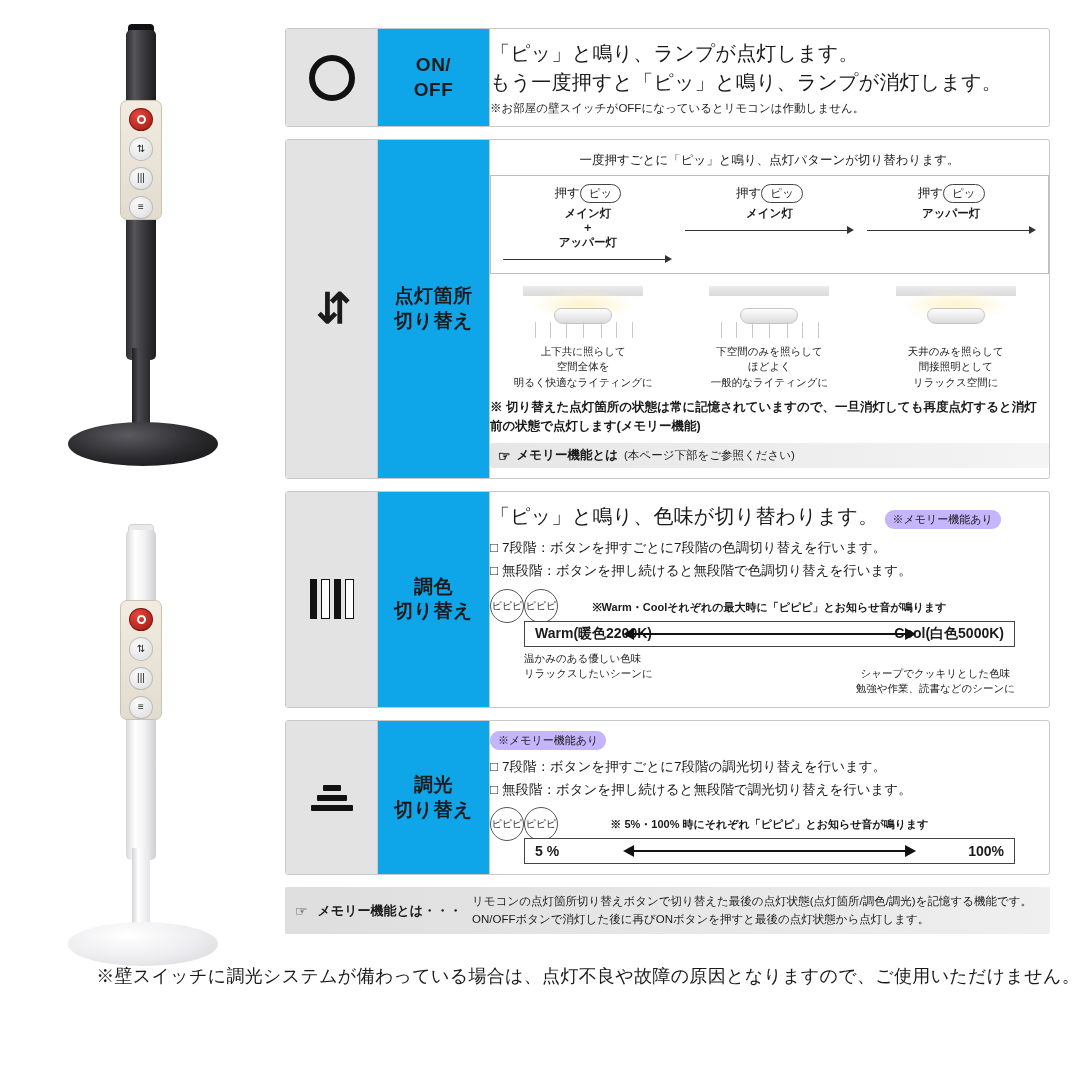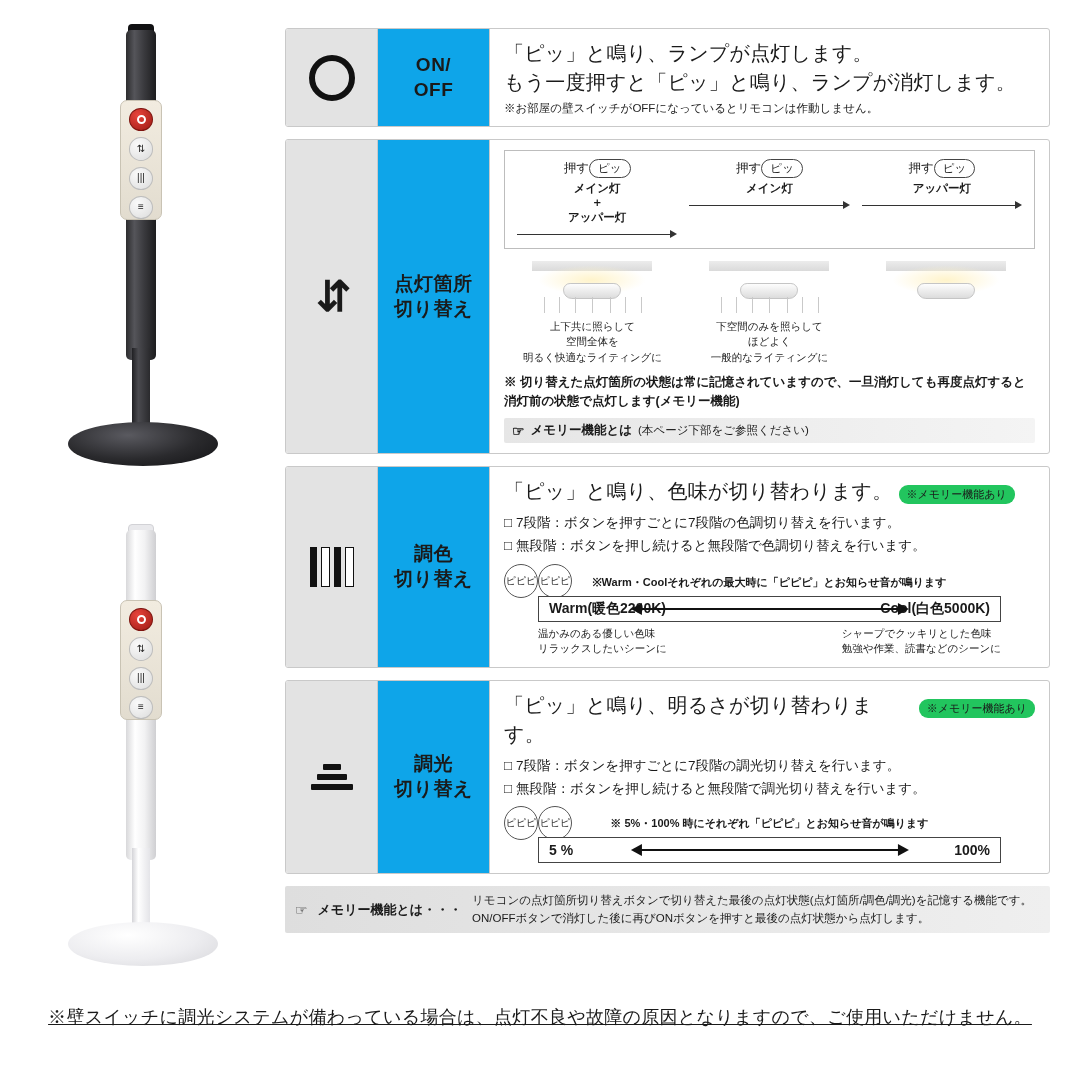--- a/index.html
+++ b/index.html
@@ -76,21 +76,21 @@
     width: 92px; background: #e3e3e3; display: flex;
     align-items: center; justify-content: center; flex: none;
     border-right: 1px solid #c9c9c9;
   }
   .cell-title {
     width: 112px; background: #0ea5e9; display: flex; flex-direction: column;
     align-items: center; justify-content: center; flex: none;
     font-size: 19px; font-weight: bold; letter-spacing: .5px; line-height: 1.3;
     border-right: 1px solid #c9c9c9; text-align: center;
   }
-  .cell-body { flex: 1; padding: 10px 14px; }
+  .cell-body { flex: 1; padding: 10px 0; }
 
   
   .ico-circle { width: 46px; height: 46px; border: 6px solid #111; border-radius: 50%; }
   .ico-arrows { font-size: 42px; font-weight: bold; line-height: 1; letter-spacing: -4px; }
   .ico-bars { display: flex; align-items: flex-end; gap: 4px; height: 40px; }
   .ico-bars i { display: block; width: 7px; background: #111; }
   .ico-bars i:nth-child(1){ height: 40px; }
   .ico-bars i:nth-child(2){ height: 40px; background:#fff; border:1px solid #111; width:9px;}
   .ico-bars i:nth-child(3){ height: 40px; }
   .ico-bars i:nth-child(4){ height: 40px; background:#fff; border:1px solid #111; width:9px;}
@@ -138,21 +138,21 @@
     margin-top: 8px; background: linear-gradient(90deg,#e6e6e6,#f4f4f4);
     border-radius: 2px; padding: 4px 8px; font-size: 12.5px; font-weight: bold;
     display:flex; align-items:center; gap:6px;
   }
   .memband .sub { font-weight: normal; font-size: 11.5px; text-align: right; }
   .hand { font-size: 14px; }
 
   
   .lead-row { display:flex; align-items: baseline; gap: 6px; }
   .lead-row .lead { font-size: 20px; }
-  .mem-pill { font-size: 11px; background:#22c55e; border-radius: 9px; padding: 2px 8px; white-space: nowrap; }
+  .mem-pill { font-size: 11px; background:#c4b5fd; border-radius: 9px; padding: 2px 8px; white-space: nowrap; }
   .checks { margin-top: 6px; font-size: 13.5px; line-height: 1.7; }
   .checks div::before { content: "□ "; }
 
   .scalewrap { margin-top: 6px; position: relative; }
   .pips { display:flex; justify-content: flex-start; }
   .pip { border:1px solid #555; border-radius: 50%; width: 34px; height: 34px;
          display:flex; align-items:center; justify-content:center; font-size: 10px; background:#fff; }
   .scalenote { text-align:center; font-size: 11px; margin-top: -24px; font-weight: bold; }
   .bar {
     margin: 6px 34px 0; border: 1px solid #444; height: 26px;
@@ -161,33 +161,33 @@
   }
   .bar .dbl-arrow { position:absolute; left: 50%; transform: translateX(-50%);
                     width: 56%; height: 2px; background:#111; }
   .bar .dbl-arrow::before, .bar .dbl-arrow::after {
     content:""; position:absolute; top:-5px; width:0;height:0;
     border-top:6px solid transparent; border-bottom:6px solid transparent;
   }
   .bar .dbl-arrow::before { left:-10px; border-right:11px solid #111; }
   .bar .dbl-arrow::after { right:-10px; border-left:11px solid #111; }
   .subcaps { display:flex; justify-content: space-between; margin: 4px 34px 0; font-size: 10.5px; line-height:1.45; }
-  .subcaps .right { text-align: left; }
+  .subcaps .right { text-align: center; margin-top: 15px; }
 
   .memfooter {
     display:flex; align-items:center; gap: 10px;
     background: linear-gradient(90deg,#dedede,#efefef);
     border-radius: 2px; padding: 6px 10px; margin-top: 2px;
   }
   .memfooter .ttl { font-size: 13px; font-weight: bold; white-space: nowrap; }
   .memfooter .txt { font-size: 11.5px; line-height: 1.5; }
 
   .bottomnote {
-    position: absolute; left: 0; top: 1005px; width: 1080px; text-align: center;
-    font-size: 18px; letter-spacing: .3px; text-decoration: underline;
+    position: absolute; left: 0; top: 964px; width: 1080px; text-align: right;
+    font-size: 18px; letter-spacing: .3px;
   }
 </style>
 </head>
 <body>
 
 <div class="page">
 
   <div class="products">
 
     <div class="lamp lamp-black">
@@ -240,20 +240,21 @@
 
     <div class="row">
       <div class="cell-icon">
         <div class="ico-arrows">⇵</div>
       </div>
       <div class="cell-title">
         <span>点灯箇所</span>
         <span>切り替え</span>
       </div>
       <div class="cell-body">
+        <div class="r2-top">一度押すごとに「ピッ」と鳴り、点灯パターンが切り替わります。</div>
 
         <div class="flowbox">
           <div class="flow">
             <div class="flowcol">
               <div class="pressrow">
                 <span>押す</span>
                 <span class="bubble">ピッ</span>
               </div>
               <div class="mode-label" style="white-space:pre-line">メイン灯
 ＋
@@ -325,20 +326,23 @@
             <div class="lampcap" style="white-space:pre-line">下空間のみを照らして
 ほどよく
 一般的なライティングに</div>
           </div>
           <div class="lampcell">
             <div class="lampart">
               <div class="ceiling"></div>
               <div class="glow-up"></div>
               <div class="fixture"></div>
             </div>
+            <div class="lampcap" style="white-space:pre-line">天井のみを照らして
+間接照明として
+リラックス空間に</div>
           </div>
         </div>
 
         <div class="r2-note">※ 切り替えた点灯箇所の状態は常に記憶されていますので、一旦消灯しても再度点灯すると消灯前の状態で点灯します(メモリー機能)</div>
 
         <div class="memband">
           <span class="hand">☞</span>
           <span>メモリー機能とは</span>
           <span class="sub">(本ページ下部をご参照ください)</span>
         </div>
@@ -395,21 +399,20 @@
             <i></i>
             <i></i>
         </div>
       </div>
       <div class="cell-title">
         <span>調光</span>
         <span>切り替え</span>
       </div>
       <div class="cell-body">
         <div class="lead-row">
-          <span class="lead">「ピッ」と鳴り、明るさが切り替わります。</span>
           <span class="mem-pill">※メモリー機能あり</span>
         </div>
         <div class="checks">
           <div>7段階：ボタンを押すごとに7段階の調光切り替えを行います。</div>
           <div>無段階：ボタンを押し続けると無段階で調光切り替えを行います。</div>
         </div>
         <div class="scalewrap">
           <div class="pips">
             <div class="pip">ピピピ</div>
             <div class="pip">ピピピ</div>

